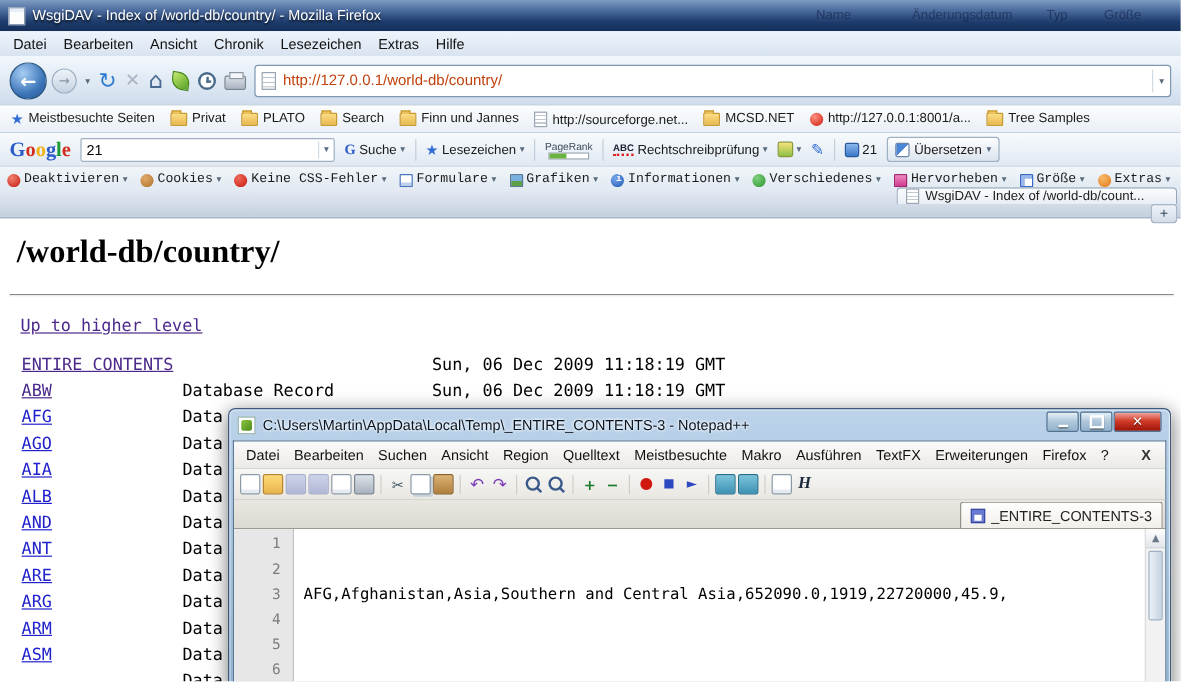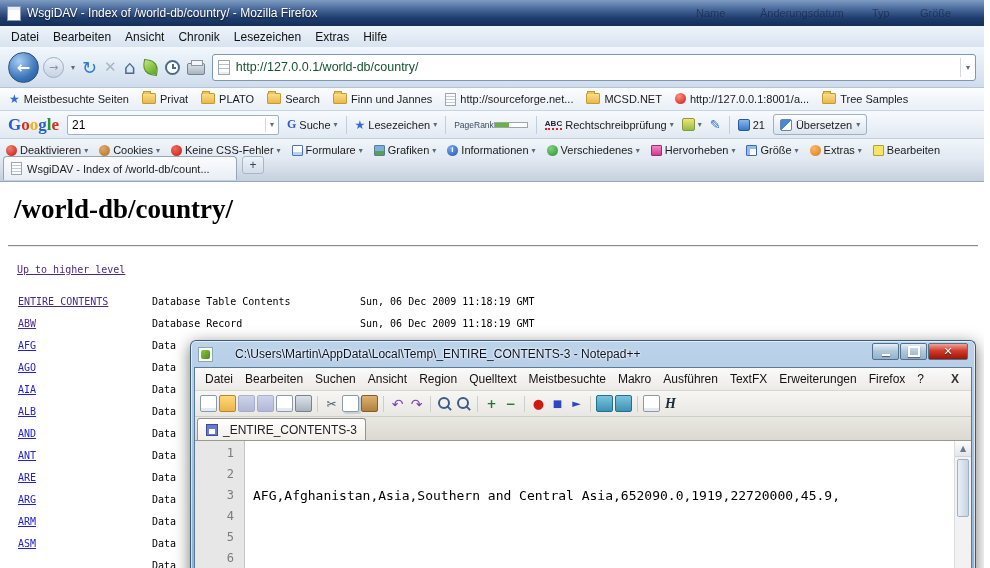--- a/index.html
+++ b/index.html
@@ -45,29 +45,29 @@
   .ic-clock::after{content:"";position:absolute;left:5px;top:2px;width:2px;height:5px;background:#4a6a8a;}
   .ic-clock::before{content:"";position:absolute;left:5px;top:5px;width:4px;height:2px;background:#4a6a8a;}
   .ic-printer{width:18px;height:12px;background:linear-gradient(#dde2e8,#a9b3bf);
     border:1px solid #76828f;border-radius:2px;position:relative;margin-top:4px;}
   .ic-printer::before{content:"";position:absolute;left:3px;top:-4px;width:10px;height:4px;
     background:#f4f6f8;border:1px solid #8a96a2;}
   .urlbar{flex:1;height:27px;background:#fff;border:1px solid #7f98b2;border-radius:3px;
     display:flex;align-items:center;padding:0 5px;gap:6px;}
   .page-ic{width:12px;height:15px;background:#fff;border:1px solid #9aa6b4;
     box-shadow:inset 0 -2px 0 #e8ecf0;background-image:repeating-linear-gradient(#fff 0 3px,#b9c2cc 3px 4px);}
-  .urlbar input{flex:1;border:none;outline:none;font-size:12.5px;color:#14532d;background:transparent;
+  .urlbar input{flex:1;border:none;outline:none;font-size:12.5px;color:#c2410c;background:transparent;
     font-family:"Liberation Sans",sans-serif;}
   .url-dd{border-left:1px solid #d2dae2;padding-left:5px;height:19px;display:flex;align-items:center;}
 
   
   .bookmarksbar{position:absolute;top:88px;left:0;right:0;height:23px;
     background:linear-gradient(#fcfdfe,#e9eff6);border-bottom:1px solid #c7d3e1;
     display:flex;align-items:center;gap:13px;padding:0 9px;font-size:11px;color:#1a1a1a;white-space:nowrap;overflow:hidden;}
-  .bm{display:flex;align-items:flex-start;gap:4px;}
+  .bm{display:flex;align-items:flex-end;gap:4px;}
   .folder{width:14px;height:11px;background:linear-gradient(#fadd86,#e9b84e);
     border:1px solid #c79a30;border-radius:1px;position:relative;}
   .folder::before{content:"";position:absolute;top:-3px;left:0;width:6px;height:2px;
     background:#ecc25e;border:1px solid #c79a30;border-bottom:none;}
   .star{color:#2f6cd4;font-size:12px;line-height:1;}
   .star::after{content:"★";font-family:"DejaVu Sans",sans-serif;}
   .reddot{width:11px;height:11px;border-radius:50%;background:radial-gradient(circle at 35% 30%,#ff9080,#cc1a10);}
   .pagedoc{width:11px;height:13px;background:#fff;border:1px solid #9aa6b4;
     background-image:repeating-linear-gradient(#fff 0 2px,#c2cad2 2px 3px);}
 
@@ -84,88 +84,88 @@
   .google-logo span:nth-child(6){color:#d22e1e;}
   .gsearch{width:212px;height:20px;background:#fff;border:1px solid #9fb0c2;border-radius:2px;
     display:flex;align-items:center;padding:0 4px;}
   .gsearch input{flex:1;border:none;outline:none;font-size:12px;background:transparent;
     font-family:"Liberation Sans",sans-serif;}
   .gsearch .dd{border-left:1px solid #d2dae2;padding-left:4px;height:14px;display:flex;align-items:center;}
   .vsep{width:1px;height:18px;background:#c2cedb;}
   .gbtn{display:flex;align-items:center;gap:3px;}
   .gicon{font-weight:bold;color:#2b5cc8;font-size:12px;font-family:"Liberation Serif",serif;}
   .gicon::after{content:"G";}
-  .pr{display:flex;align-items:center;gap:0;}
+  .pr{display:flex;flex-direction:column;align-items:center;gap:0;}
   .pr .lbl{font-size:8.5px;color:#3a4a5a;}
   .pr .bar{width:34px;height:6px;border:1px solid #9aa6b2;background:#fff;}
   .pr .bar i{display:block;height:100%;width:45%;background:#6ab33c;}
   .abc{font-size:8px;font-weight:bold;color:#223;border-bottom:2px dotted #d22;line-height:1.2;}
   .autofill{width:13px;height:13px;background:linear-gradient(#f6e27a,#8ec044);border:1px solid #8a9a3a;border-radius:2px;}
   .pencil{color:#2b6cd8;font-size:13px;}
   .pencil::after{content:"✎";font-family:"DejaVu Sans",sans-serif;}
   .cnticon{width:12px;height:12px;background:linear-gradient(#8ab8ec,#3a78c8);border:1px solid #2a5a9a;border-radius:2px;}
   .translate{display:flex;align-items:center;gap:4px;border:1px solid #9fb0c2;border-radius:3px;
     background:linear-gradient(#fdfdfe,#dbe4ee);padding:2px 6px;height:21px;}
   .tr-ic{width:12px;height:12px;border:1px solid #6a84a8;border-radius:2px;
     background:linear-gradient(135deg,#4a86d8 50%,#fff 50%);}
 
   
   .webdevbar{position:absolute;top:139px;left:0;right:0;height:23px;
     background:linear-gradient(#f2f6fa,#dde6f0);border-bottom:1px solid #c0ccd8;
     display:flex;align-items:center;gap:11px;padding:0 6px;font-size:11px;color:#1a1a1a;
     white-space:nowrap;overflow:hidden;}
-  .wd{display:flex;align-items:center;gap:3px;flex:0 0 auto;}
+  .wd{display:flex;align-items:center;gap:3px;flex:0 0 auto;font-family:Liberation Mono, monospace;}
   .wdi{width:11px;height:11px;display:inline-block;border-radius:50%;}
   .wd-block{background:radial-gradient(circle at 35% 30%,#f08070,#c41a10);}
   .wd-cookie{background:radial-gradient(circle at 35% 30%,#e0a868,#b0722c);}
   .wd-css{background:radial-gradient(circle at 35% 30%,#f06a5a,#c41a10);}
   .wd-form{border-radius:1px;background:#fff;border:1px solid #4a74c0;box-shadow:inset 0 -3px 0 #bcd0ee;}
   .wd-img{border-radius:1px;background:linear-gradient(#7ab0e0 55%,#5ea048 55%);border:1px solid #5a7a9a;}
   .wd-info{background:radial-gradient(circle at 35% 30%,#78a8ea,#1c56b4);position:relative;}
   .wd-info::after{content:"i";color:#fff;font-size:8px;font-weight:bold;position:absolute;left:4px;top:0px;}
   .wd-misc{background:radial-gradient(circle at 35% 30%,#80d080,#2a942a);}
   .wd-high{border-radius:1px;background:linear-gradient(#f088c0,#d03a90);border:1px solid #a02870;}
   .wd-size{border-radius:1px;background:#fff;border:1px solid #3a6ac8;box-shadow:inset 3px 3px 0 #9ab8e8;}
   .wd-extras{background:radial-gradient(circle at 35% 30%,#f8b868,#e07818);}
   .wd-src{border-radius:1px;background:#f4e468;border:1px solid #b0a030;}
 
   
   .tabbar{position:absolute;top:156px;left:0;right:0;height:26px;
     background:linear-gradient(#e6ecf4,#c4d0df);border-bottom:1px solid #96a6b8;
-    display:flex;padding:0 3px;}
+    display:flex;align-items:flex-end;padding:0 3px;flex-direction:column;}
   .fftab{width:234px;height:24px;background:linear-gradient(#fbfcfe,#e8eef5);
     border:1px solid #96a6b8;border-bottom:none;border-radius:4px 4px 0 0;
     display:flex;align-items:center;gap:5px;padding:0 7px;font-size:11px;color:#222;}
   .fftab .txt{overflow:hidden;white-space:nowrap;text-overflow:ellipsis;}
   .newtab{width:22px;height:18px;margin:0 0 3px 5px;border:1px solid #a8b6c6;border-radius:3px;
     background:linear-gradient(#eef3f8,#d3dde8);display:flex;align-items:center;justify-content:center;
     font-size:12px;color:#33475c;}
 
   
   .content{position:absolute;top:188px;left:0;right:0;bottom:0;background:#fff;}
   .page-heading{position:absolute;left:14px;top:6px;font-family:"Liberation Serif",serif;
     font-weight:bold;font-size:27px;color:#000;}
   .page-hr{position:absolute;left:8px;right:6px;top:57px;height:2px;
     border-top:1px solid #8a8a8a;border-bottom:1px solid #ececec;}
-  .mono{font-family:"DejaVu Sans Mono","Liberation Mono",monospace;font-size:10px;text-align:center;}
+  .mono{font-family:"DejaVu Sans Mono","Liberation Mono",monospace;font-size:14px;text-align:center;}
   .up-link{position:absolute;left:17px;top:76px;text-decoration:underline;color:#4c2a8c;}
   .listing{position:absolute;left:18px;top:108px;right:0;}
   .lrow{position:relative;height:22px;}
   .lrow .name{position:absolute;left:0;text-decoration:underline;color:#2222cc;}
   .lrow .name.visited{color:#4c2a8c;}
   .lrow .type{position:absolute;left:134px;color:#000;}
   .lrow .date{position:absolute;left:342px;color:#000;}
 
   
   .np-window{position:absolute;left:190px;top:340px;width:786px;height:240px;
     border:1px solid #3c5a7c;border-bottom:none;border-radius:6px 6px 0 0;
     background:linear-gradient(#bcd3ea,#8fb0cf);
     box-shadow:0 4px 16px rgba(0,0,0,.55),inset 0 0 0 1px rgba(255,255,255,.6);
     padding:0 3px;}
-  .np-titlebar{height:26px;display:flex;align-items:center;gap:22px;padding:0 4px;}
+  .np-titlebar{height:26px;display:flex;align-items:center;gap:6px;padding:0 4px;}
   .np-appicon{width:15px;height:15px;background:#fff;border:1px solid #8aa;position:relative;}
   .np-appicon::after{content:"";position:absolute;left:2px;top:2px;right:2px;bottom:2px;
     background:linear-gradient(135deg,#8cc63e,#4e8a1a);border-radius:2px;}
   .np-title{font-size:12px;color:#0a1420;text-shadow:0 0 3px #fff,0 0 3px #fff;
     overflow:hidden;white-space:nowrap;flex:1;}
   .np-controls{display:flex;gap:1px;align-self:flex-start;margin-top:2px;}
   .np-btn{width:27px;height:17px;border:1px solid #51718f;border-radius:2px;
     background:linear-gradient(#e6eff7,#aec6da 50%,#93b2cc);display:flex;align-items:center;justify-content:center;}
   .np-btn.min::after{content:"";width:8px;height:2px;background:#fff;box-shadow:0 1px 1px rgba(0,0,0,.5);margin-top:6px;}
   .np-btn.max::after{content:"";width:8px;height:7px;border:2px solid #fff;box-shadow:0 1px 1px rgba(0,0,0,.4);}
@@ -198,21 +198,21 @@
   .ni-find::before{content:"";width:6px;height:2px;background:#3a5a8a;position:absolute;
     left:10px;top:12px;transform:rotate(45deg);}
   .ni-zin{color:#1a7a2a;font-weight:bold;}
   .ni-zout{color:#1a7a2a;font-weight:bold;}
   .ni-rec{color:#d01810;font-size:13px;}
   .ni-stop{color:#2c48c0;font-size:10px;}
   .ni-play{color:#2c48c0;font-size:11px;}
   .ni-mon{background:linear-gradient(#7cc4dc,#3e92b4);border:1px solid #20708e;}
   .ni-H{color:#1a2a3c;font-family:"Liberation Serif",serif;font-style:italic;font-weight:bold;font-size:14px;}
   .np-tabbar{height:24px;background:linear-gradient(#e9e7e1,#dcd9d2);display:flex;align-items:flex-end;
-    padding:0 2px;border-bottom:1px solid #9a988f;}
+    padding:0 2px;border-bottom:1px solid #9a988f;justify-content:flex-end;}
   .np-tab{height:22px;background:linear-gradient(#ffffff,#f1efe9);border:1px solid #96948a;border-bottom:none;
     border-radius:3px 3px 0 0;display:flex;align-items:center;gap:5px;padding:0 8px;font-size:12px;color:#222;}
   .np-floppy{width:12px;height:12px;background:#6a7ad0;border:1px solid #3a4aa0;position:relative;}
   .np-floppy::after{content:"";position:absolute;left:2px;bottom:1px;width:6px;height:5px;background:#fff;}
   .np-editor{position:relative;height:138px;display:flex;background:#fff;}
   .np-gutter{width:50px;background:#e7e7e7;border-right:1px solid #c3c3c3;color:#7c7c7c;
     font-family:"DejaVu Sans Mono","Liberation Mono",monospace;font-size:12px;line-height:21px;
     text-align:right;padding:2px 10px 0 0;}
   .np-text{flex:1;padding:2px 0 0 8px;font-family:"DejaVu Sans Mono","Liberation Mono",monospace;
     font-size:13px;line-height:21px;color:#000;white-space:pre;overflow:hidden;}
@@ -223,21 +223,21 @@
     border:1px solid #9fb0c4;border-radius:2px;}
 </style>
 </head>
 <body>
 
 <div id="screen">
 
   <div class="titlebar">
     <span class="win-icon"></span>
     <span>WsgiDAV - Index of /world-db/country/ - Mozilla Firefox</span>
-    <span class="bg-hint" style="left:696px">Name</span>
+    <span class="bg-hint" style="left:680px">Name</span>
     <span class="bg-hint" style="left:760px">Änderungsdatum</span>
     <span class="bg-hint" style="left:872px">Typ</span>
     <span class="bg-hint" style="left:920px">Größe</span>
   </div>
 
   <div class="ffmenubar">
     <span class="mi">Datei</span>
     <span class="mi">Bearbeiten</span>
     <span class="mi">Ansicht</span>
     <span class="mi">Chronik</span>
@@ -416,21 +416,20 @@
     <span class="newtab">+</span>
   </div>
 
   <div class="content">
     <div class="page-heading">/world-db/country/</div>
     <div class="page-hr"></div>
     <a class="up-link mono">Up to higher level</a>
     <div class="listing mono">
       <div class="lrow">
           <a class="name visited">ENTIRE CONTENTS</a>
-          <span class="type">Database Table Contents</span>
           <span class="date">Sun, 06 Dec 2009 11:18:19 GMT</span>
         </div>
       <div class="lrow">
           <a class="name visited">ABW</a>
           <span class="type">Database Record</span>
           <span class="date">Sun, 06 Dec 2009 11:18:19 GMT</span>
         </div>
       <div class="lrow">
           <a class="name">AFG</a>
           <span class="type">Data</span>

